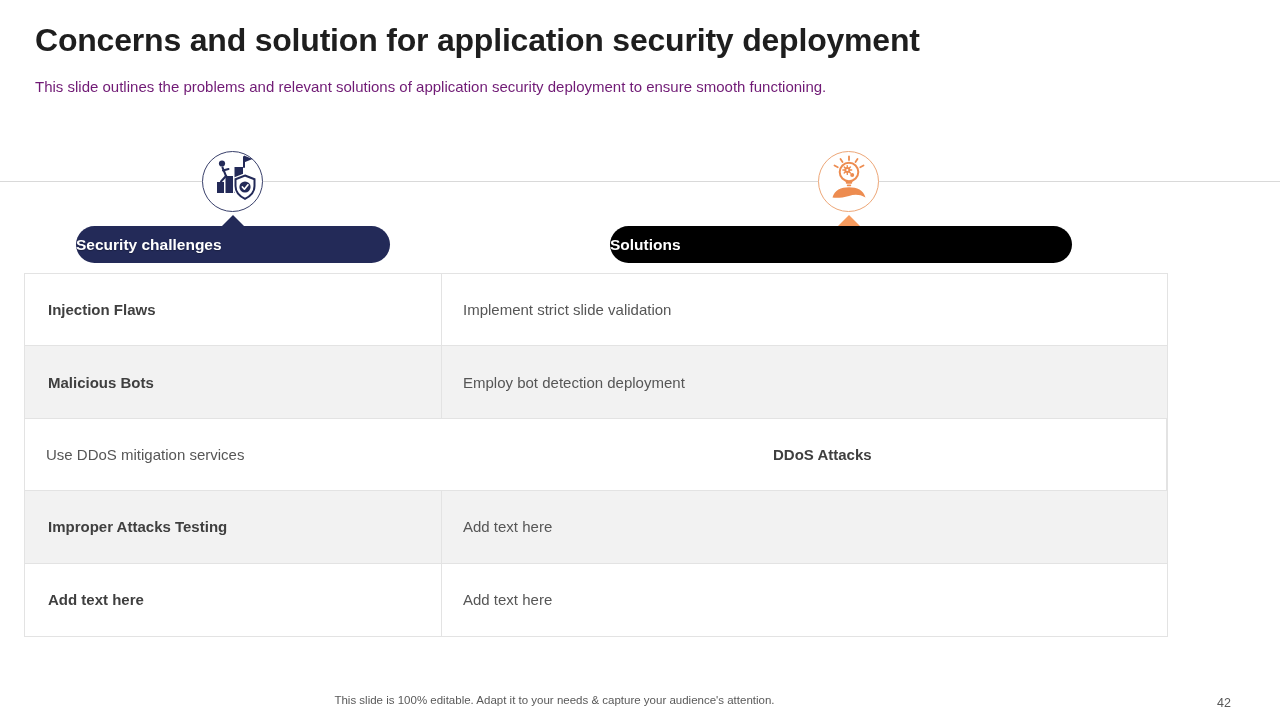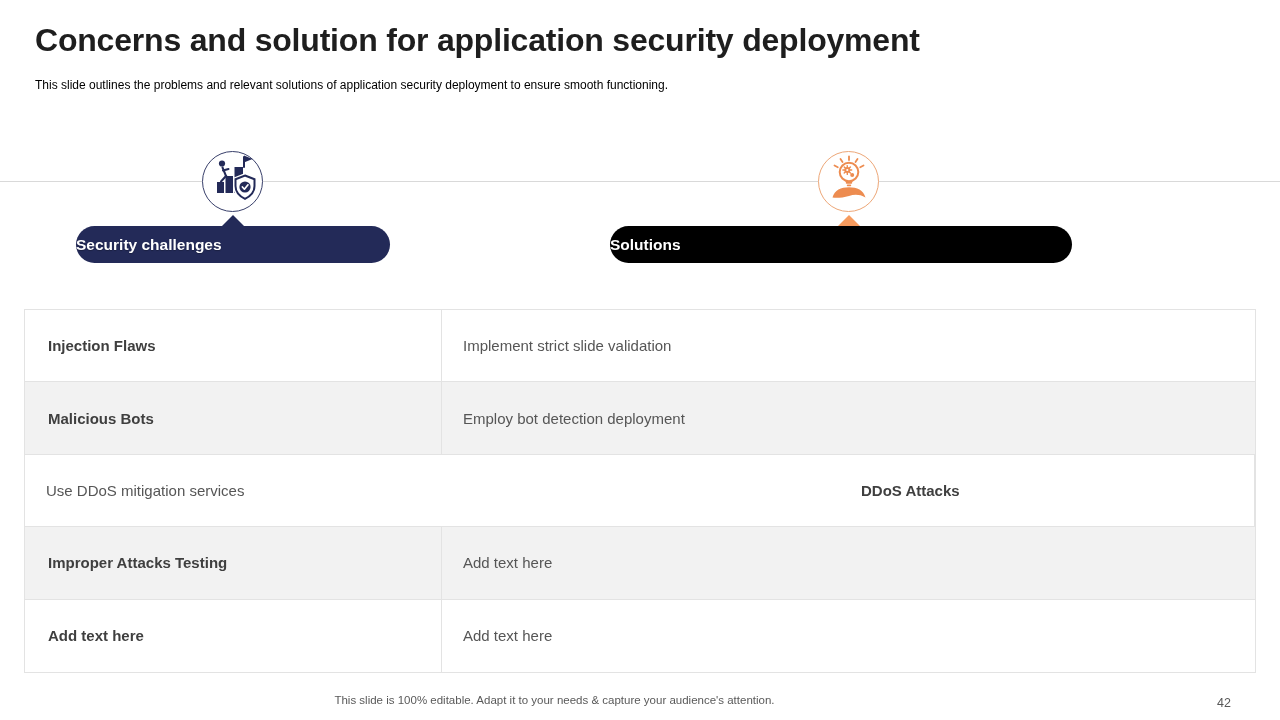--- a/index.html
+++ b/index.html
@@ -6,21 +6,21 @@
   .slide{
     position:relative;width:1280px;height:720px;background:#ffffff;
     font-family:"Liberation Sans",sans-serif;overflow:hidden;margin:0 auto;
   }
   .title{
     position:absolute;left:35px;top:22px;width:1200px;
     font-size:32px;font-weight:bold;color:#1e1e1e;letter-spacing:-0.2px;
   }
   .subtitle{
     position:absolute;left:35px;top:78px;width:1200px;
-    font-size:12px;color:#000000;
+    font-size:15px;color:#701a75;
   }
   .hline{
     position:absolute;left:0;top:181px;width:1280px;height:1px;background:#d9d9d9;
   }
   .icon-circle{
     position:absolute;top:151px;width:61px;height:61px;border-radius:50%;
     background:#ffffff;box-sizing:border-box;
     display:flex;align-items:center;justify-content:center;z-index:2;
   }
   .icon-circle.challenges{left:202px;border:1.5px solid #39406b;}
@@ -34,22 +34,22 @@
   .pointer.solutions{left:837px;border-bottom-color:#f79b5e;}
   .pill{
     position:absolute;top:226px;height:37px;border-radius:19px;
     display:flex;align-items:center;justify-content:flex-start;
     color:#ffffff;font-weight:bold;font-size:15.5px;
     text-shadow:0 1px 1px rgba(0,0,0,0.25);z-index:2;
   }
   .pill.challenges{left:76px;width:314px;background:#232a58;}
   .pill.solutions{left:610px;width:462px;background:#000000;}
   .table{
-    position:absolute;left:24px;top:273px;width:1232px;
-    border:1px solid #e3e3e3;box-sizing:border-box;margin-top:36px;
+    position:absolute;left:24px;top:273px;width:1144px;
+    border:1px solid #e3e3e3;box-sizing:border-box;
   }
   .trow{
     display:flex;height:72.4px;box-sizing:border-box;
     border-bottom:1px solid #e3e3e3;background:#ffffff;
   }
   .trow:last-child{border-bottom:none;}
   .trow:nth-child(even){background:#f2f2f2;}
   .cell{display:flex;align-items:center;box-sizing:border-box;font-size:15px;}
   .cell-l{
     width:417px;border-right:1px solid #e3e3e3;padding-left:23px;

